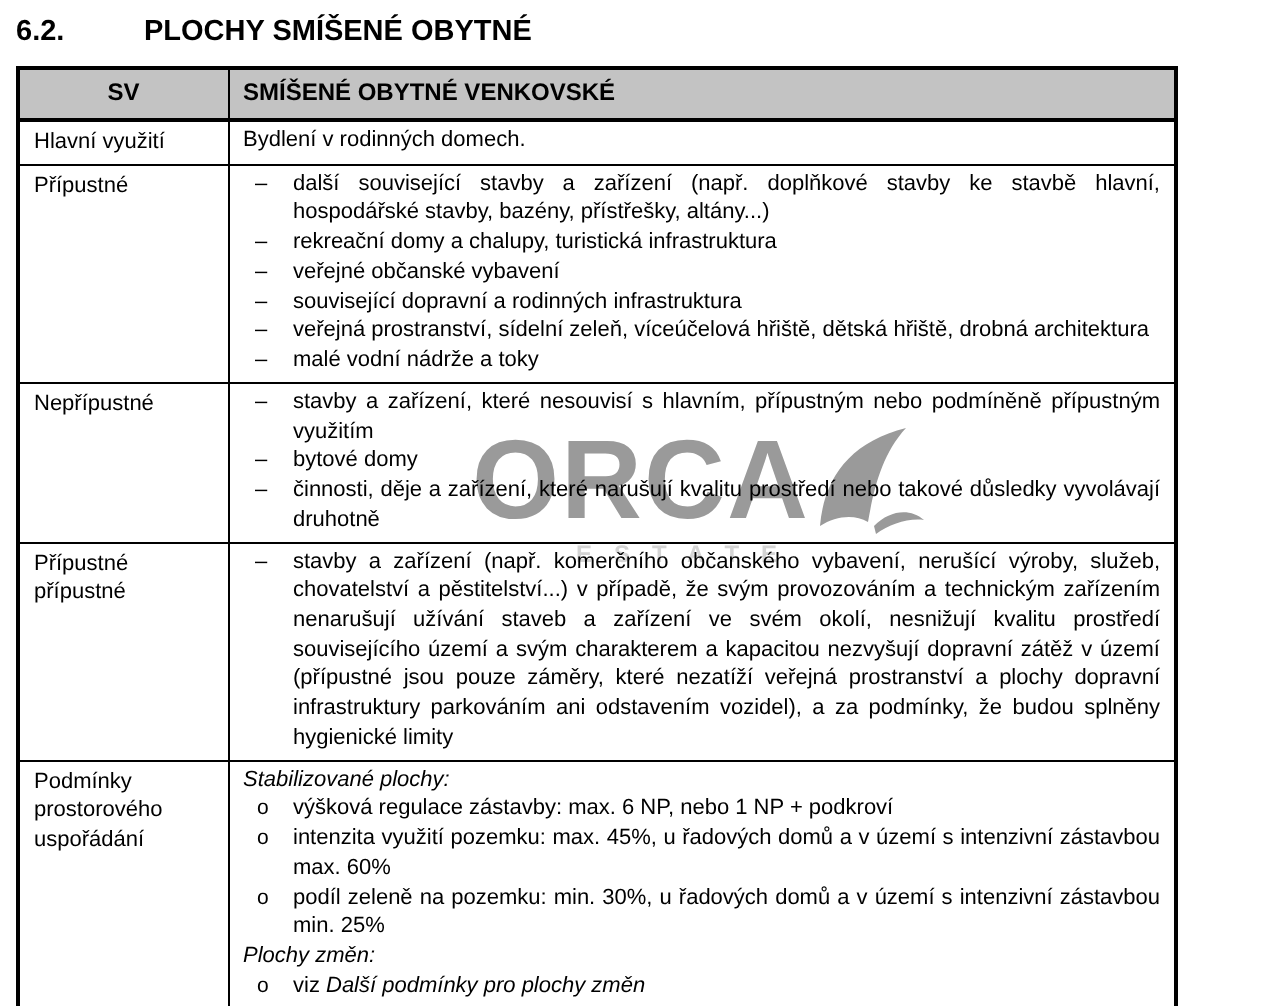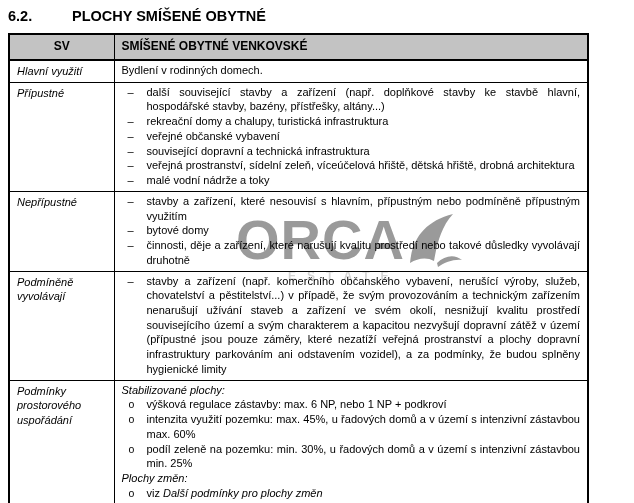--- a/index.html
+++ b/index.html
@@ -56,21 +56,21 @@
     padding:2px 7px 3px 7px;
     background:transparent;
   }
   tr.hdr th{
     background:var(--header-bg);
     height:26px;vertical-align:middle;
     font-size:12px;font-weight:bold;text-align:left;
     border-bottom:2px solid var(--border);
   }
   tr.hdr th.code{text-align:center;}
-  td.label-cell{font-style:italic;padding-top:3px;}
+  td.label-cell{padding-top:3px;}
 
   .li{position:relative;padding-left:25px;text-align:justify;}
   .li::before{content:"\2013";position:absolute;left:6px;top:0;}
   .li-o{position:relative;padding-left:25px;text-align:justify;}
   .li-o::before{content:"o";position:absolute;left:7px;top:0;font-size:10.5px;}
   .li-o.short, .li.short{text-align:left;}
   .sec-heading{font-style:italic;}
   .ref-italic{font-style:italic;}
 </style>
 </head>
@@ -112,37 +112,37 @@
       <td class="label-cell">Hlavní využití</td>
       <td>Bydlení v rodinných domech.</td>
     </tr>
 
     <tr>
       <td class="label-cell">Přípustné</td>
       <td>
         <div class="li">další související stavby a zařízení (např. doplňkové stavby ke stavbě hlavní, hospodářské stavby, bazény, přístřešky, altány...)</div>
         <div class="li short">rekreační domy a chalupy, turistická infrastruktura</div>
         <div class="li short">veřejné občanské vybavení</div>
-        <div class="li short">související dopravní a technická infrastruktura</div>
+        <div class="li short">související dopravní a rodinných infrastruktura</div>
         <div class="li short">veřejná prostranství, sídelní zeleň, víceúčelová hřiště, dětská hřiště, drobná architektura</div>
         <div class="li short">malé vodní nádrže a toky</div>
       </td>
     </tr>
 
     <tr>
       <td class="label-cell">Nepřípustné</td>
       <td>
         <div class="li">stavby a zařízení, které nesouvisí s hlavním, přípustným nebo podmíněně přípustným využitím</div>
         <div class="li short">bytové domy</div>
         <div class="li">činnosti, děje a zařízení, které narušují kvalitu prostředí nebo takové důsledky vyvolávají druhotně</div>
       </td>
     </tr>
 
     <tr>
-      <td class="label-cell">Podmíněně vyvolávají</td>
+      <td class="label-cell">Přípustné přípustné</td>
       <td>
         <div class="li">stavby a zařízení (např. komerčního občanského vybavení, nerušící výroby, služeb, chovatelství a pěstitelství...) v případě, že svým provozováním a technickým zařízením nenarušují užívání staveb a zařízení ve svém okolí, nesnižují kvalitu prostředí souvisejícího území a svým charakterem a kapacitou nezvyšují dopravní zátěž v území (přípustné jsou pouze záměry, které nezatíží veřejná prostranství a plochy dopravní infrastruktury parkováním ani odstavením vozidel), a za podmínky, že budou splněny hygienické limity</div>
       </td>
     </tr>
 
     <tr>
       <td class="label-cell">Podmínky prostorového uspořádání</td>
       <td>
         <div class="sec-heading">Stabilizované plochy:</div>
         <div class="li-o short">výšková regulace zástavby: max. 6 NP, nebo 1 NP + podkroví</div>

